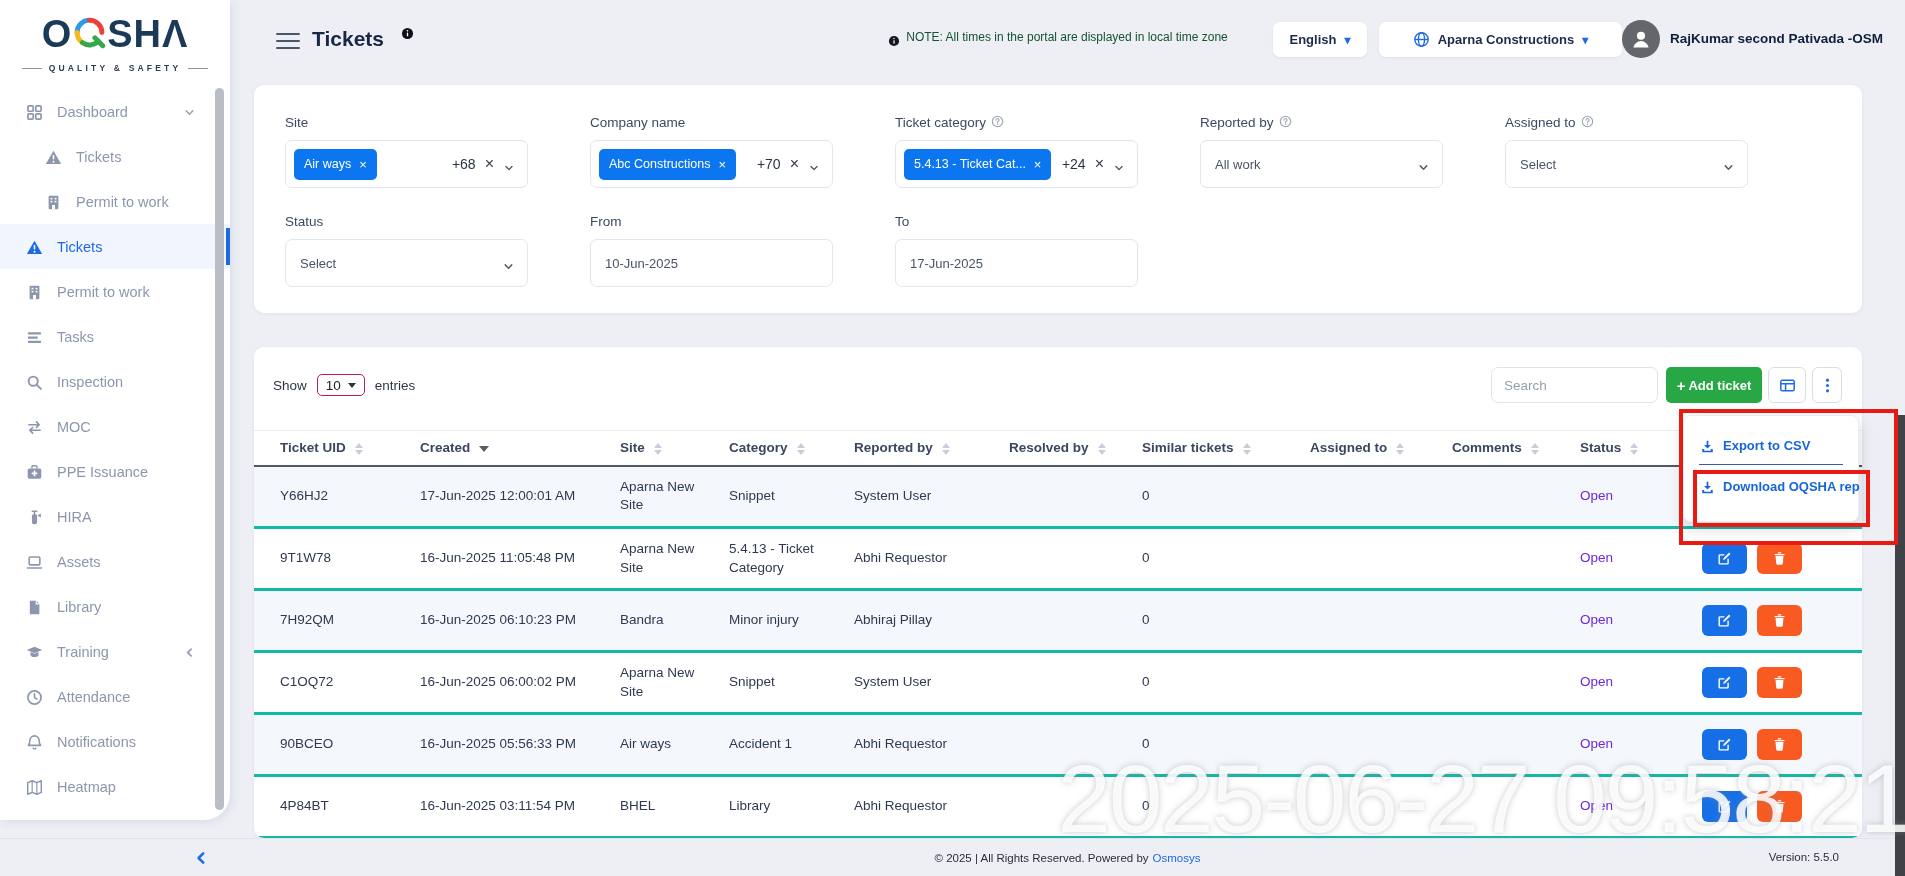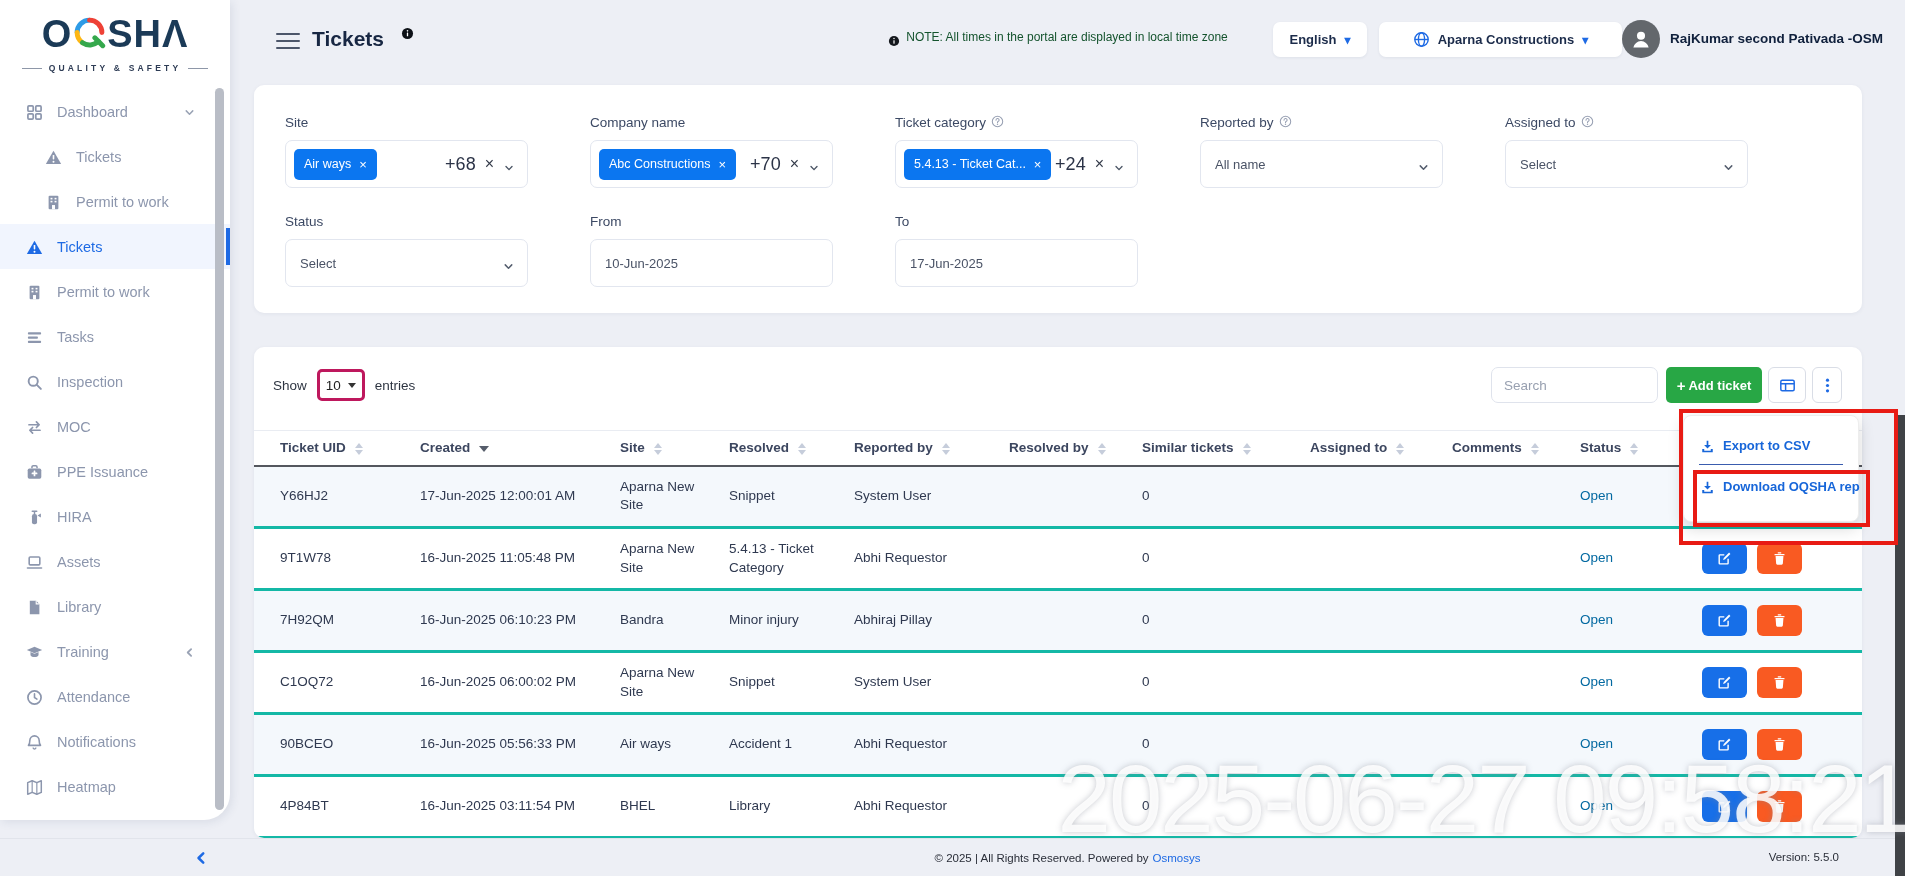--- a/index.html
+++ b/index.html
@@ -60,35 +60,35 @@
   .fg { position:absolute; width:243px; }
   .fg-label { display:flex; align-items:center; gap:5px; font-size:13.5px; color:#3c4964; font-weight:500; }
   .help { width:13px; height:13px; color:#98a0b3; position:relative; top:-3px; }
   .help svg { width:13px; height:13px; }
   .ffield { margin-top:10px; height:48px; background:#fff; border:1px solid #e2e6ef; border-radius:7px;
     display:flex; align-items:center; padding:0 12px 0 8px; cursor:pointer; }
   .chip { display:flex; align-items:center; gap:8px; background:#0b76f0; color:#fff; font-size:12.5px;
     font-weight:500; border-radius:5px; padding:8px 10px; white-space:nowrap; }
   .chip .chip-x { font-size:13px; cursor:pointer; }
   .ms-right { margin-left:auto; display:flex; align-items:center; gap:9px; }
-  .ms-more { font-size:18px; color:#2b3347; }
+  .ms-more { font-size:14px; color:#2b3347; }
   .ms-clear { font-size:16px; color:#333a49; cursor:pointer; line-height:1; }
   .ms-chev { width:12px; height:12px; color:#4b5565; }
   .ms-chev svg { width:12px; height:12px; }
   .sel-text { font-size:13px; color:#4a5366; padding-left:6px; }
   .sel-chev { margin-left:auto; width:13px; height:13px; color:#555e6e; }
   .sel-chev svg { width:13px; height:13px; }
 
   
   #table-card { position:absolute; left:254px; top:347px; width:1608px; height:491px; background:#fff;
     border-radius:10px; box-shadow:0 1px 4px rgba(30,50,90,.06); overflow:hidden; z-index:2; }
   #tc-controls { position:absolute; left:0; right:0; top:18px; height:40px; display:flex; align-items:center;
     padding:0 20px 0 19px; }
   .show-label, .entries-label { font-size:13.5px; color:#2e3542; }
-  .page-size { width:48px; height:32px; border:3px solid #be185d; border-radius:5px; margin:0 10px;
+  .page-size { width:48px; height:22px; border:1px solid #be185d; border-radius:5px; margin:0 10px;
     display:flex; align-items:center; justify-content:center; gap:7px; font-size:13.5px; color:#222; cursor:pointer; }
   .ps-caret { width:0; height:0; border-left:4px solid transparent; border-right:4px solid transparent; border-top:5px solid #333; }
   .search { margin-left:auto; width:167px; height:36px; border:1px solid #dfe3ec; border-radius:7px;
     padding:0 12px; font-size:13.5px; color:#333; font-family:"Liberation Sans",sans-serif; outline:none; }
   .search::placeholder { color:#98a0b0; }
   .add-btn { margin-left:8px; width:96px; height:36px; background:#28a745; color:#fff; border:none; border-radius:5px;
     font-size:13px; font-weight:700; display:flex; align-items:center; justify-content:center; gap:3px; cursor:pointer;
     font-family:"Liberation Sans",sans-serif; }
   .add-btn .plus { font-size:15px; font-weight:700; }
   .icon-btn { margin-left:6px; height:36px; background:#fff; border:1px solid #d9dde6; border-radius:6px;
@@ -104,21 +104,21 @@
   #tickets-table th:first-child, #tickets-table td:first-child { padding-left:26px; }
   #tickets-table td { height:62px; font-size:13.5px; color:#2f3950; padding:0 14px 0 0; line-height:1.35;
     vertical-align:middle; }
   #tickets-table tbody tr { border-bottom:3px solid #14b8a6; }
   #tickets-table tbody tr.alt { background:#f4f8fc; }
   .sorters { display:inline-flex; flex-direction:column; gap:2px; vertical-align:middle; margin-left:9px; }
   .tri { width:0; height:0; border-left:4px solid transparent; border-right:4px solid transparent; }
   .tri.up { border-bottom:5px solid #c6cddb; }
   .tri.down { border-top:5px solid #c6cddb; }
   .tri.down.dark { border-left:5px solid transparent; border-right:5px solid transparent; border-top:6px solid #565d6b; }
-  .status-open { color:#0369a1; }
+  .status-open { color:#6d28d9; }
   .actions { display:flex; gap:10px; padding-left:8px; }
   .actions button { width:45px; height:31px; border:none; border-radius:6px; display:flex; align-items:center;
     justify-content:center; cursor:pointer; }
   .btn-edit { background:#176fe8; }
   .btn-del { background:#f95a22; }
   .actions svg { width:15px; height:15px; }
 
   
   #export-panel { position:absolute; left:1683px; top:415px; width:176px; height:107px; background:#fff;
     border:1px solid #ededed; border-radius:8px; box-shadow:0 6px 16px rgba(0,0,0,.16); z-index:20; padding:14px 0 0; }
@@ -438,21 +438,21 @@
     <div class="fg" style="left:946px;top:30px">
       <div class="fg-label">
           <span>Reported by</span>
           <span class="help"><svg class="ic" viewBox="0 0 16 16" aria-hidden="true">
               <circle cx="8" cy="8" r="6.4" fill="none" stroke="currentColor" stroke-width="1.3"></circle>
               <path d="M6.2 6.3A1.9 1.9 0 1 1 8.7 8c-.5.3-.7.6-.7 1.2" fill="none" stroke="currentColor" stroke-width="1.3" stroke-linecap="round"></path>
               <circle cx="8" cy="11.3" r=".9" fill="currentColor"></circle>
             </svg></span>
         </div>
       <div class="ffield">
-        <span class="sel-text">All name</span>
+        <span class="sel-text">All work</span>
         <span class="sel-chev"><svg class="ic" viewBox="0 0 16 16" aria-hidden="true">
               <path d="m4 6 4 4.2L12 6" fill="none" stroke="currentColor" stroke-width="1.8" stroke-linecap="round" stroke-linejoin="round"></path>
             </svg></span>
       </div>
     </div>
     <div class="fg" style="left:1251px;top:30px">
       <div class="fg-label">
           <span>Assigned to</span>
           <span class="help"><svg class="ic" viewBox="0 0 16 16" aria-hidden="true">
               <circle cx="8" cy="8" r="6.4" fill="none" stroke="currentColor" stroke-width="1.3"></circle>
@@ -547,21 +547,21 @@
                 <span class="tri up"></span>
                 <span class="tri down"></span>
               </span></th>
             <th><span>Created</span><span class="sorters">
                 <span class="tri down dark"></span>
               </span></th>
             <th><span>Site</span><span class="sorters">
                 <span class="tri up"></span>
                 <span class="tri down"></span>
               </span></th>
-            <th><span>Resolved</span><span class="sorters">
+            <th><span>Category</span><span class="sorters">
                 <span class="tri up"></span>
                 <span class="tri down"></span>
               </span></th>
             <th><span>Reported by</span><span class="sorters">
                 <span class="tri up"></span>
                 <span class="tri down"></span>
               </span></th>
             <th><span>Resolved by</span><span class="sorters">
                 <span class="tri up"></span>
                 <span class="tri down"></span>

